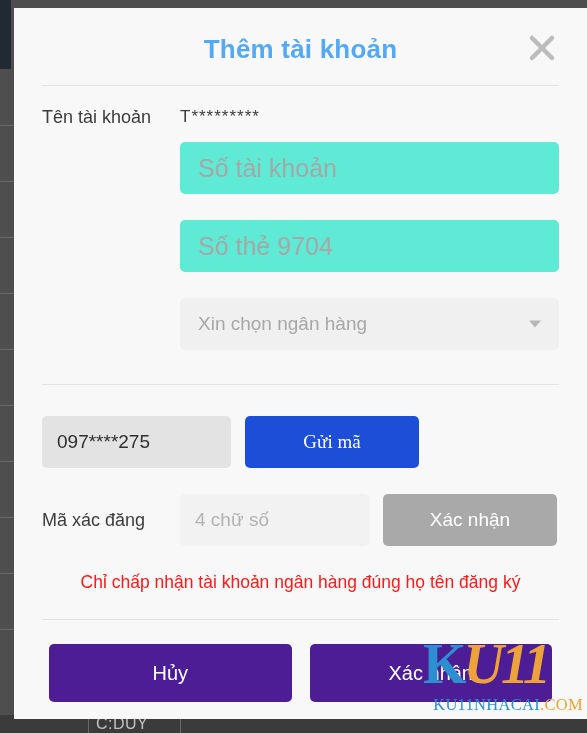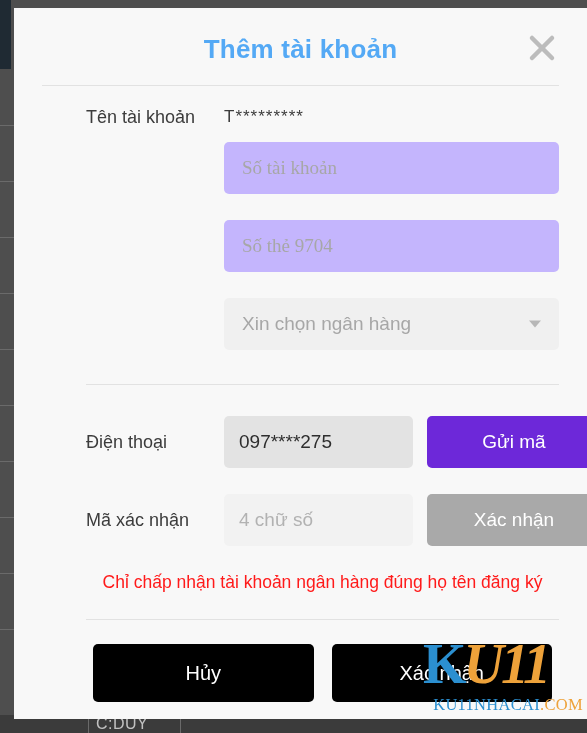--- a/index.html
+++ b/index.html
@@ -105,21 +105,20 @@
 
   .divider {
     height: 1px;
     background: #e2e2e2;
     margin: 0 28px;
   }
 
   
   #modal-body {
     position: relative;
-    padding-left: 44px;
   }
 
   .form-row {
     position: relative;
     display: flex;
     align-items: center;
     padding: 0 28px;
   }
 
   .field-label {
@@ -142,26 +141,26 @@
   }
 
   
   .input-stack {
     padding: 0 28px 0 166px;
   }
   .text-input {
     display: block;
     width: 100%;
     height: 52px;
-    background: #c4b5fd;
+    background: #5eead4;
     border: 0;
     border-radius: 5px;
     padding: 0 18px;
-    font-family: Liberation Serif, serif;
-    font-size: 19px;
+    font-family: Liberation Sans, sans-serif;
+    font-size: 25px;
     color: #3c3c3c;
     outline: none;
   }
   .text-input::placeholder { color: #a7a7a7; }
   .stack-gap { height: 26px; }
 
   
   #bank-select-wrap {
     position: relative;
   }
@@ -224,21 +223,21 @@
     width: 174px;
     height: 52px;
     margin-left: 14px;
     border: 0;
     border-radius: 5px;
     font-family: "Liberation Sans", sans-serif;
     font-size: 19px;
     color: #ffffff;
     cursor: pointer;
   }
-  #send-code-button { background: #6d28d9; }
+  #send-code-button { background: #1d4ed8; font-family: Liberation Serif, serif; }
   #verify-button   { background: #a9a9a9; }
 
   
   #warning-text {
     margin-top: 26px;
     text-align: center;
     font-size: 17.5px;
     color: #ff1a1a;
     padding: 0 22px;
   }
@@ -249,21 +248,21 @@
   #modal-footer {
     display: flex;
     gap: 18px;
     padding: 24px 35px 0 35px;
   }
   .footer-button {
     flex: 1 1 0;
     height: 58px;
     border: 0;
     border-radius: 5px;
-    background: #000000;
+    background: #4c1d95;
     color: #ffffff;
     font-family: "Liberation Sans", sans-serif;
     font-size: 20px;
     cursor: pointer;
   }
 
   
   #watermark {
     position: absolute;
     right: 4px;
@@ -360,27 +359,26 @@
         <div id="bank-select">
           <span>Xin chọn ngân hàng</span>
         </div>
         <div id="bank-caret"></div>
       </div>
     </div>
 
     <div class="divider" id="mid-divider"></div>
 
     <div class="form-row" id="phone-row">
-      <div class="field-label">Điện thoại</div>
       <input class="value-input" id="phone-input" type="text" value="097****275" style="">
       <button class="action-button" id="send-code-button">Gửi mã</button>
     </div>
 
     <div class="form-row" id="code-row">
-      <div class="field-label">Mã xác nhận</div>
+      <div class="field-label">Mã xác đăng</div>
       <input class="value-input" id="code-input" type="text" placeholder="4 chữ số" style="">
       <button class="action-button" id="verify-button">Xác nhận</button>
     </div>
 
     <div id="warning-text">Chỉ chấp nhận tài khoản ngân hàng đúng họ tên đăng ký</div>
 
     <div class="divider" id="bottom-divider"></div>
 
     <div id="modal-footer">
       <button class="footer-button">Hủy</button>

